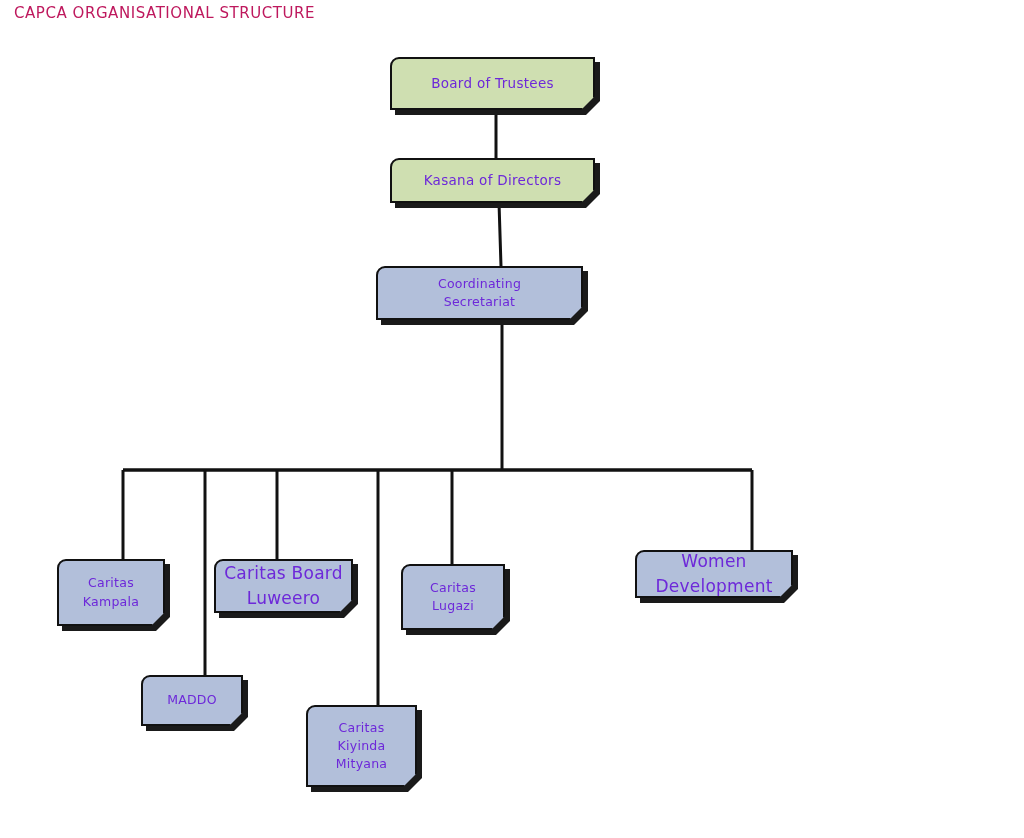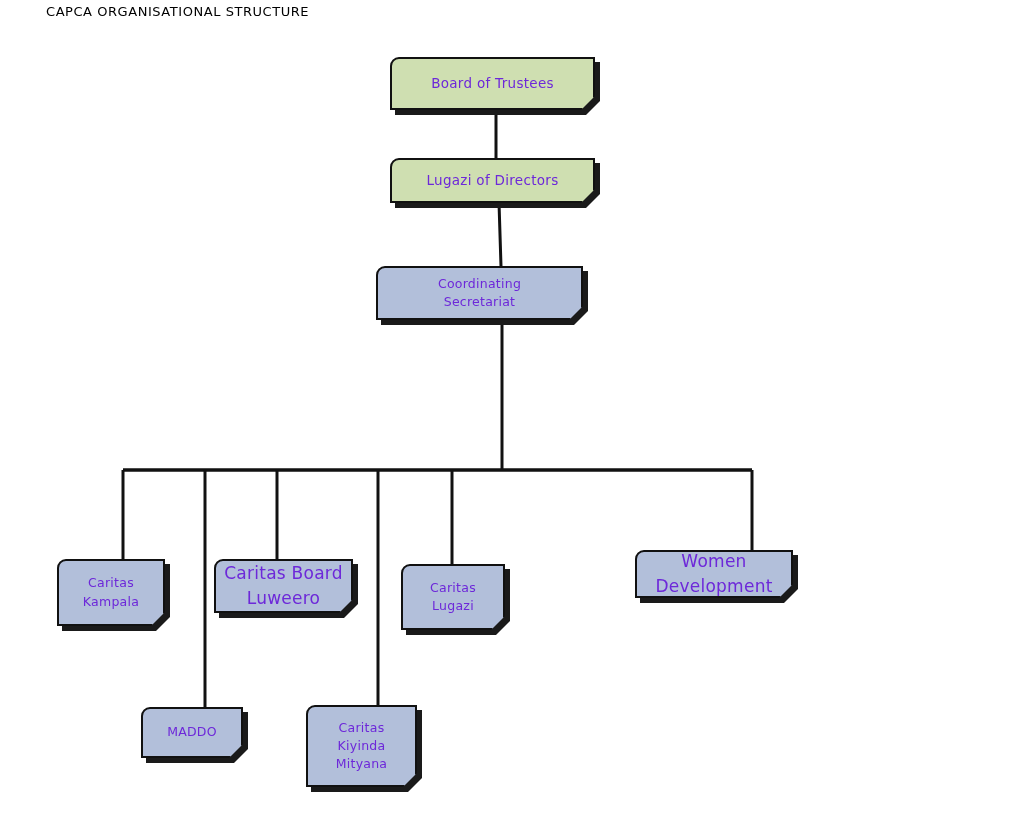--- a/index.html
+++ b/index.html
@@ -16,25 +16,24 @@
     width: 1024px;
     height: 838px;
     background: #ffffff;
     overflow: hidden;
   }
   #chart-title {
     position: absolute;
     left: 14px;
     top: 4px;
     font-family: "DejaVu Sans", sans-serif;
-    font-size: 13px;
+    font-size: 15px;
     letter-spacing: 0.55px;
-    color: #000000;
+    color: #be185d;
     white-space: nowrap;
-    margin-left: 32px;
   }
   #connectors {
     position: absolute;
     left: 0;
     top: 0;
     width: 1024px;
     height: 838px;
   }
   
   .node {
@@ -110,21 +109,21 @@
   <div class="node green top-level" style="left:390px; top:57px; width:205px; height:53px;">
     <div class="shadow"></div>
     <div class="body">
       <span class="label">Board of Trustees</span>
     </div>
   </div>
 
   <div class="node green top-level" style="left:390px; top:158px; width:205px; height:45px;">
     <div class="shadow"></div>
     <div class="body">
-      <span class="label">Lugazi of Directors</span>
+      <span class="label">Kasana of Directors</span>
     </div>
   </div>
 
   <div class="node blue" style="left:376px; top:266px; width:207px; height:54px;">
     <div class="shadow"></div>
     <div class="body">
       <span class="label">Coordinating
 Secretariat</span>
     </div>
   </div>
@@ -154,21 +153,21 @@
   </div>
 
   <div class="node blue small" style="left:635px; top:550px; width:158px; height:48px;">
     <div class="shadow"></div>
     <div class="body">
       <span class="label">Tusubira Women
 Development Agency</span>
     </div>
   </div>
 
-  <div class="node blue" style="left:141px; top:707px; width:102px; height:51px;">
+  <div class="node blue" style="left:141px; top:675px; width:102px; height:51px;">
     <div class="shadow"></div>
     <div class="body">
       <span class="label">MADDO</span>
     </div>
   </div>
 
   <div class="node blue" style="left:306px; top:705px; width:111px; height:82px;">
     <div class="shadow"></div>
     <div class="body">
       <span class="label">Caritas

